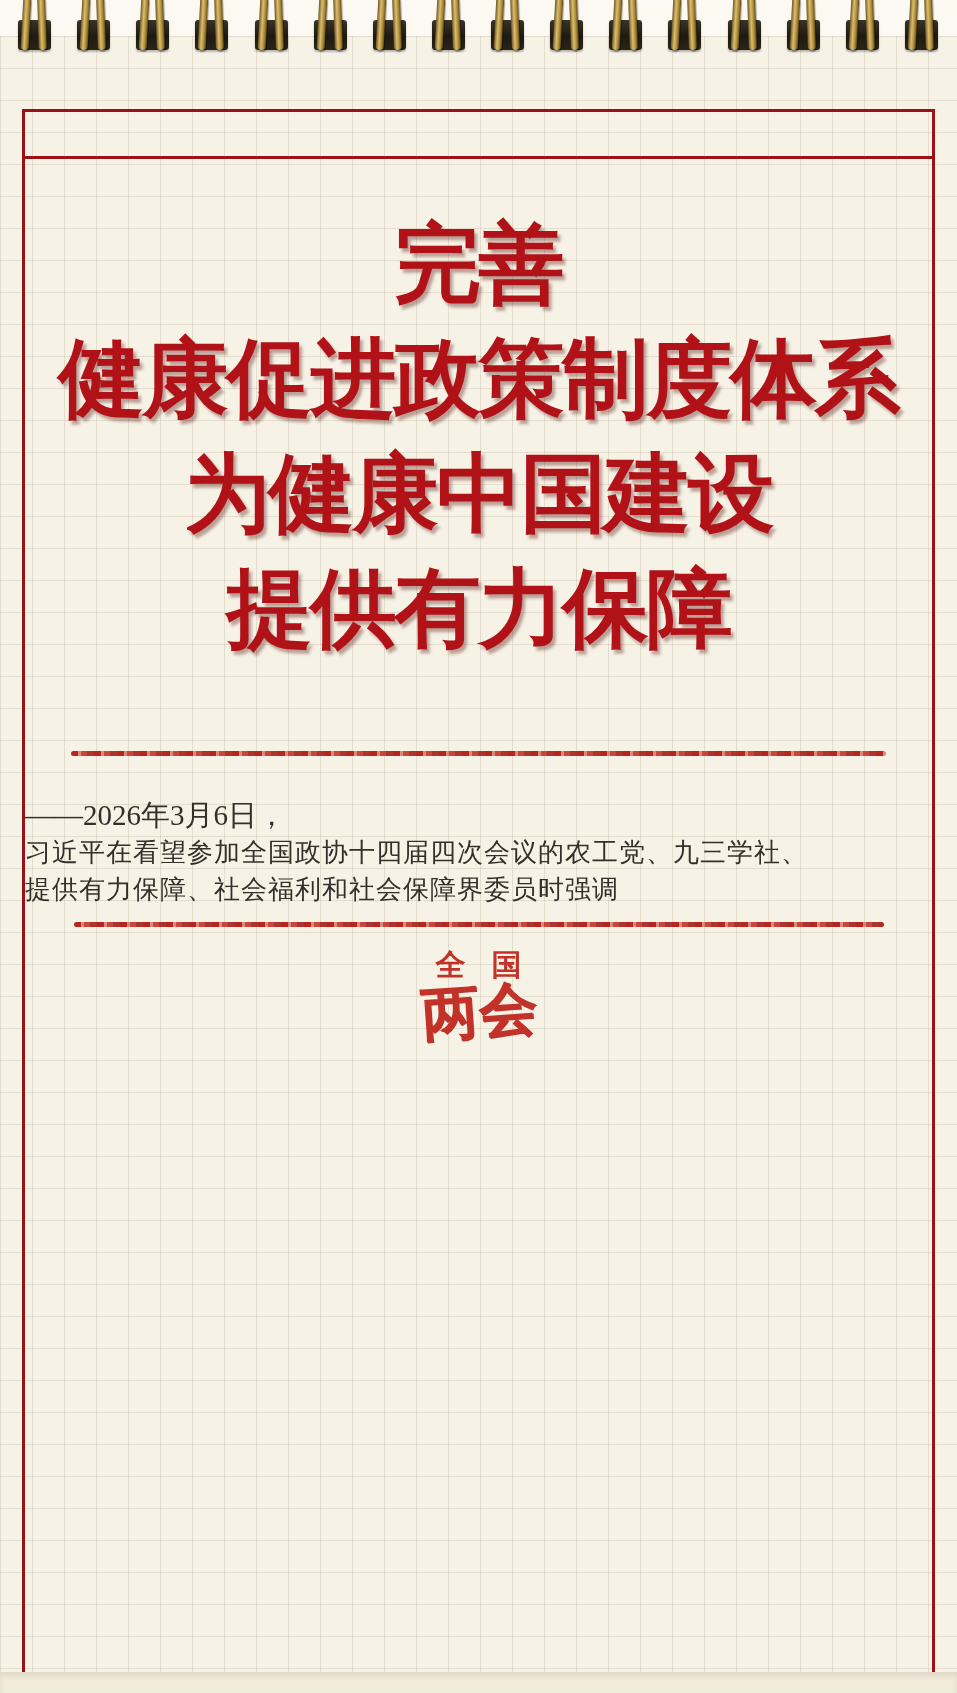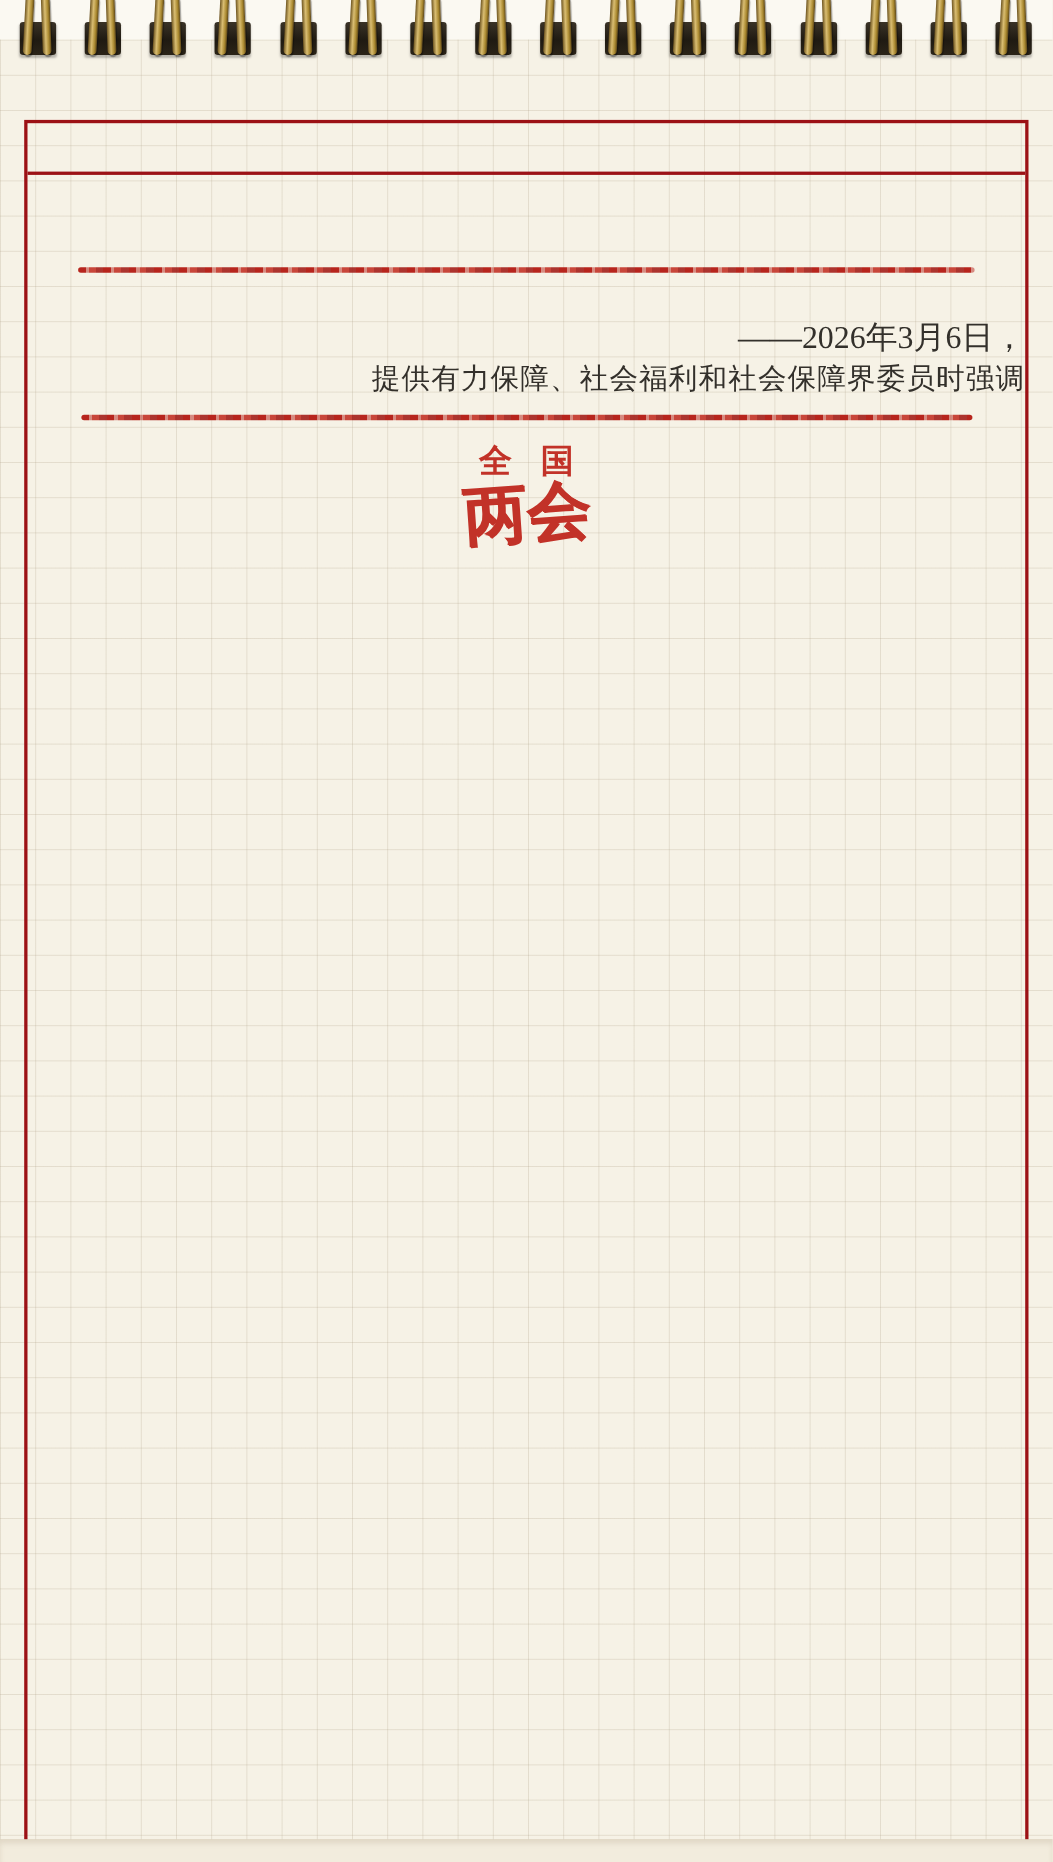--- a/index.html
+++ b/index.html
@@ -62,21 +62,21 @@
   }
   .divider-1{width:815px;margin:84px auto 0;}
   .divider-2{width:810px;margin:14px auto 0;}
   
   .quote{
     width:820px;margin:58px auto 0;
     font-size:47px;line-height:65px;letter-spacing:1px;
     color:#b2191d;text-align:justify;text-indent:1.5em;
   }
   
-  .attribution{margin-top:40px;text-align:right;color:#33302b;}
+  .attribution{margin-top:40px;text-align:left;color:#33302b;}
   .attr-date{font-size:29px;line-height:38px;}
   .attr-src{font-size:26px;line-height:37px;letter-spacing:1px;}
   
   .logo{
     margin-top:22px;display:flex;flex-direction:column;align-items:center;
     color:#c23228;font-weight:bold;
   }
   .logo-row1{font-size:30px;letter-spacing:26px;padding-left:26px;line-height:32px;}
   .logo-row2{display:flex;align-items:flex-end;line-height:1;margin-top:2px;}
   .logo-main{font-size:58px;transform:rotate(-4deg);text-shadow:1px 1px 0 #c23228;}
@@ -88,26 +88,33 @@
 </head>
 <body>
 
 <div class="top-strip"></div>
 
 <div class="paper">
   <div class="frame">
 
     <div class="frame-band"></div>
 
+    <div class="title-block">
+      <div class="title-line">完善</div>
+      <div class="title-line">健康促进政策制度体系</div>
+      <div class="title-line">为健康中国建设</div>
+      <div class="title-line">提供有力保障</div>
+    </div>
 
     <div class="divider divider-1"></div>
 
 
     <div class="attribution">
       <div class="attr-date">——2026年3月6日，</div>
+      <div class="attr-src">习近平在看望参加全国政协十四届四次会议的农工党、九三学社、</div>
       <div class="attr-src">提供有力保障、社会福利和社会保障界委员时强调</div>
     </div>
 
     <div class="divider divider-2"></div>
 
     <div class="logo">
       <div class="logo-row1">全国</div>
       <div class="logo-row2">
         <span class="logo-main">两会</span>
 

